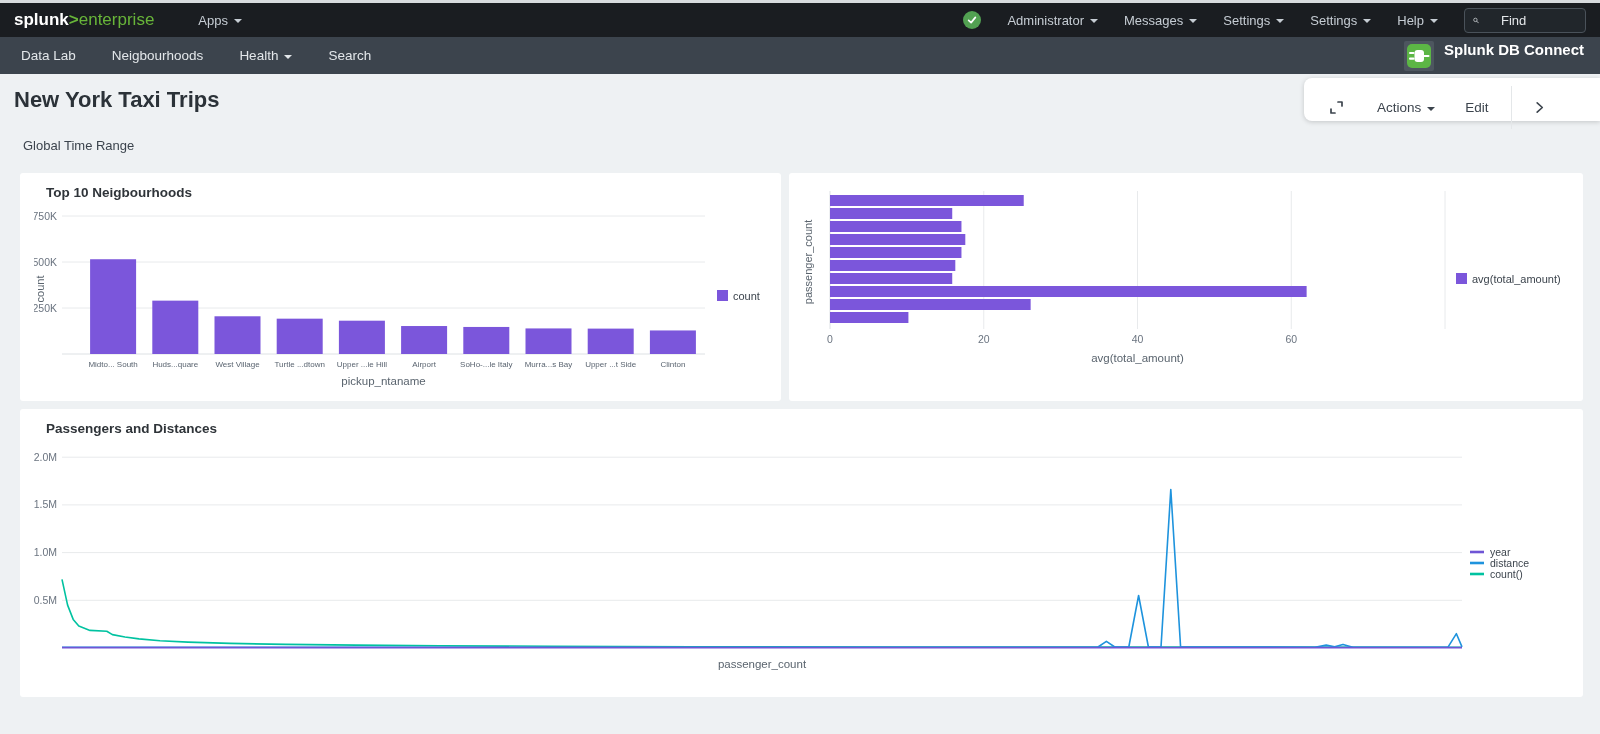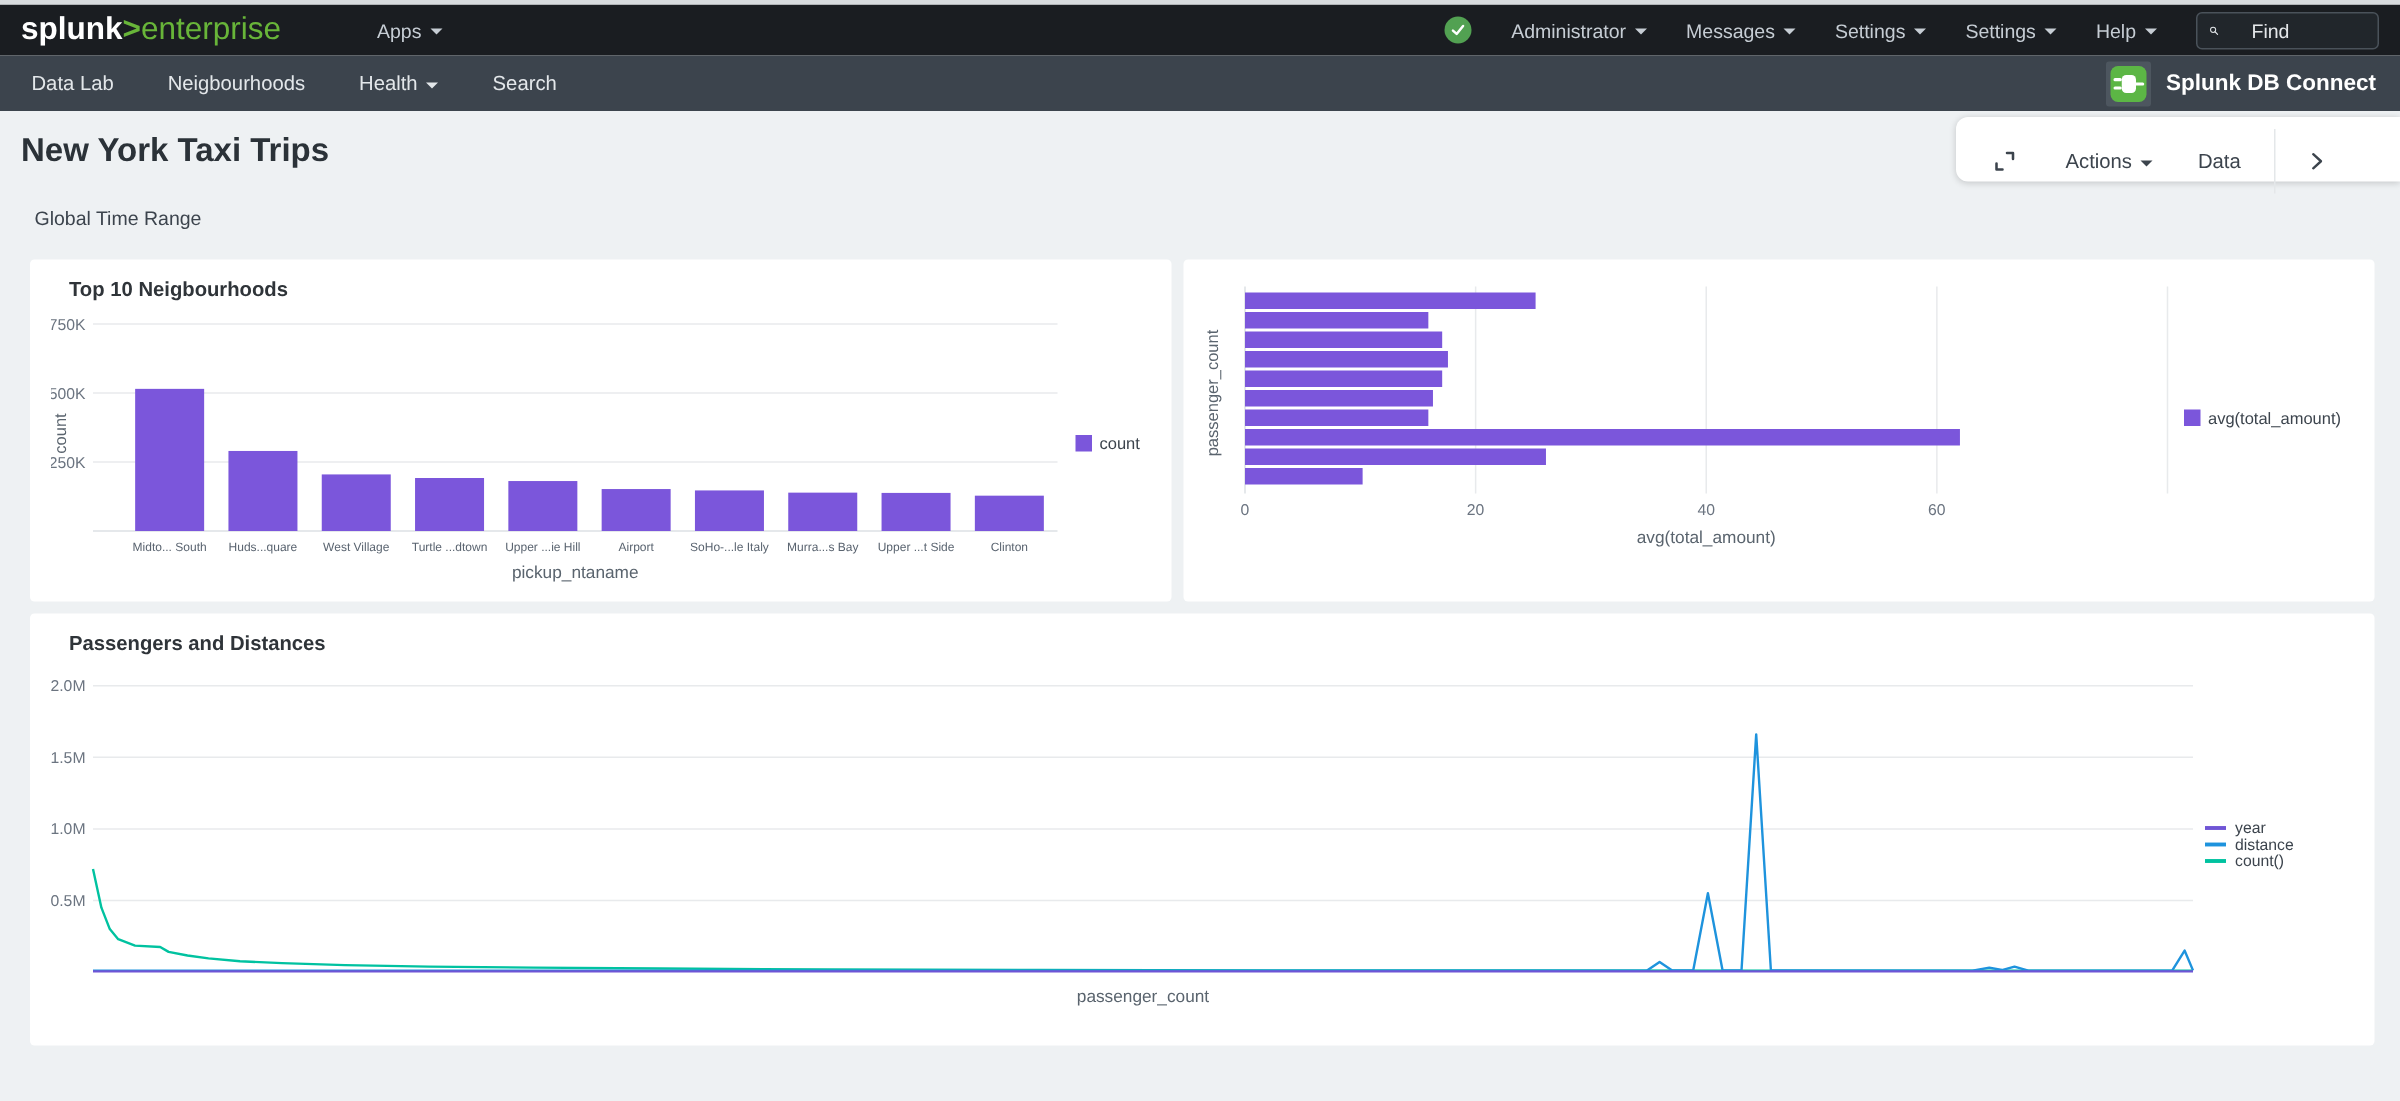--- a/index.html
+++ b/index.html
@@ -1,33 +1,33 @@
 <!DOCTYPE html>
 <html><head>
 <meta charset="utf-8">
 <style>
 *{box-sizing:border-box;margin:0;padding:0}
 html,body{width:1600px;height:734px}
 body{font-family:"Liberation Sans",sans-serif;background:#eef1f3;overflow:hidden;border-top:3px solid #d8dbde;position:relative}
 
 .topbar{height:34px;background:#1a1d21;display:flex;align-items:center;padding:0 14px;color:#ccd2d8}
-.logo{font-size:21px;font-weight:bold;color:#fff;margin-right:64px;white-space:nowrap}
+.logo{font-size:17px;font-weight:bold;color:#fff;margin-right:44px;white-space:nowrap}
 .logo .green{color:#68b539}
 .logo .prod{color:#68b539;font-weight:normal}
 .tmenu{font-size:13px;color:#c6cdd4;display:flex;align-items:center;cursor:pointer;white-space:nowrap}
 .topbar-right{margin-left:auto;display:flex;align-items:center;gap:26px}
 .caret{display:inline-block;width:0;height:0;border-left:4px solid transparent;border-right:4px solid transparent;border-top:4px solid currentColor;margin-left:6px;position:relative;top:1px}
 .check-badge{width:18px;height:18px;border-radius:50%;background:#52a152;display:flex;align-items:center;justify-content:center}
 .findbox{display:flex;align-items:center;height:25px;width:122px;background:#21262b;border:1px solid #4a525a;border-radius:4px;padding:0 8px;gap:22px}
 .findbox input{background:transparent;border:none;outline:none;color:#eceef0;font-size:13px;width:76px;font-family:"Liberation Sans",sans-serif}
 .findbox input::placeholder{color:#e4e7ea;opacity:1}
 
 .appbar{height:37px;background:#3c444d;display:flex;align-items:center;padding:0 16px 0 21px;color:#e3e7ea}
 .appbar .navitem{font-size:13.5px;margin-right:36px;display:flex;align-items:center;cursor:pointer;white-space:nowrap}
-.appbar-right{margin-left:auto;display:flex;align-items:center;gap:10px}
+.appbar-right{margin-left:auto;display:flex;gap:10px}
 .app-icon-wrap{width:30px;height:30px;background:#4d565f;border-radius:2px;display:flex;align-items:center;justify-content:center}
 .app-name{font-size:15px;font-weight:bold;color:#fff}
 
 .toolbar-card{position:absolute;top:75px;right:0;height:43px;width:296px;background:#fff;border-radius:8px 0 0 8px;box-shadow:0 1px 5px rgba(0,0,0,.18);display:flex;align-items:center;padding:16px 0 0 24px;z-index:5}
 .toolbar-card .tb-item{font-size:13.5px;color:#3c444d;display:flex;align-items:center;cursor:pointer}
 .tb-divider{width:1px;height:43px;background:#e4e7e9;margin:0 0 0 22px}
 
 .page-title{margin:13px 0 0 14px;font-size:22px;font-weight:bold;color:#2b3238}
 .filter-block{margin:25px 0 0 23px}
 .filter-label{font-size:13px;color:#3c444d;margin-bottom:8px}
@@ -119,21 +119,21 @@
   <div class="tb-item">
     <svg width="17" height="17" viewBox="0 0 17 17">
         <path d="M3 10 v4 h4 M14 7 V3 h-4" fill="none" stroke="#3c444d" stroke-width="1.7" stroke-linecap="round" stroke-linejoin="round"></path>
       </svg>
   </div>
   <div class="tb-item" style="margin-left:32px">
       <span>Actions</span>
       <span class="caret"></span>
     </div>
   <div class="tb-item" style="margin-left:30px">
-      <span>Data</span>
+      <span>Edit</span>
     </div>
   <div class="tb-divider"></div>
   <div class="tb-item" style="margin-left:20px">
     <svg width="15" height="15" viewBox="0 0 16 16">
         <path d="M5.5 3 l5.5 5 -5.5 5" fill="none" stroke="#3c444d" stroke-width="1.7" stroke-linecap="round" stroke-linejoin="round"></path>
       </svg>
   </div>
 </div>
 
 <div class="page-title">New York Taxi Trips</div>

